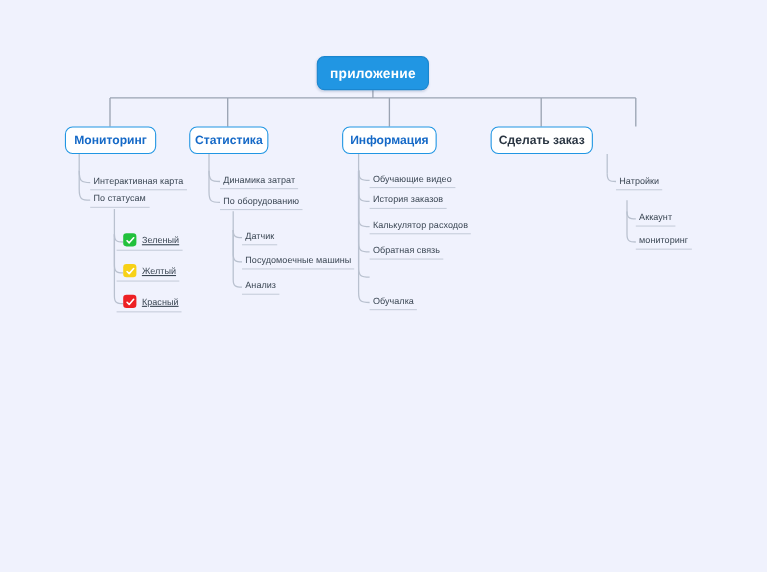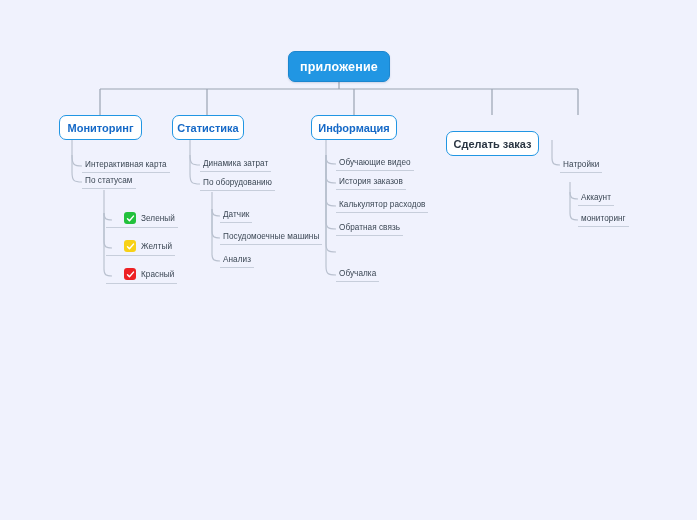--- a/index.html
+++ b/index.html
@@ -64,21 +64,20 @@
     align-items: center;
     justify-content: center;
     font-size: 11px;
     font-weight: bold;
     white-space: nowrap;
     padding: 0 10px;
     color: #1569c7;
   }
   .l2-node.dark-label {
     color: #2a3542;
-    margin-top: 16px;
   }
   .l2-node .key-icon {
     display: inline-block;
     width: 14px;
     height: 14px;
     margin-right: 4px;
     flex: 0 0 auto;
     line-height: 0;
   }
 
@@ -91,21 +90,22 @@
     font-size: 8.2px;
     color: #3b4754;
     white-space: nowrap;
     border-bottom: 1px solid #c7cedb;
     padding: 0 3px 1px 3px;
     box-sizing: border-box;
     letter-spacing: 0.05px;
   }
   .leaf.with-check {
     height: 18px;
-    padding-left: 18px;
+    padding-left: 6px;
+    text-decoration: underline;
   }
   .check-box {
     width: 12px;
     height: 12px;
     border-radius: 3px;
     margin-right: 5px;
     flex: 0 0 auto;
     display: flex;
     align-items: center;
     justify-content: center;

